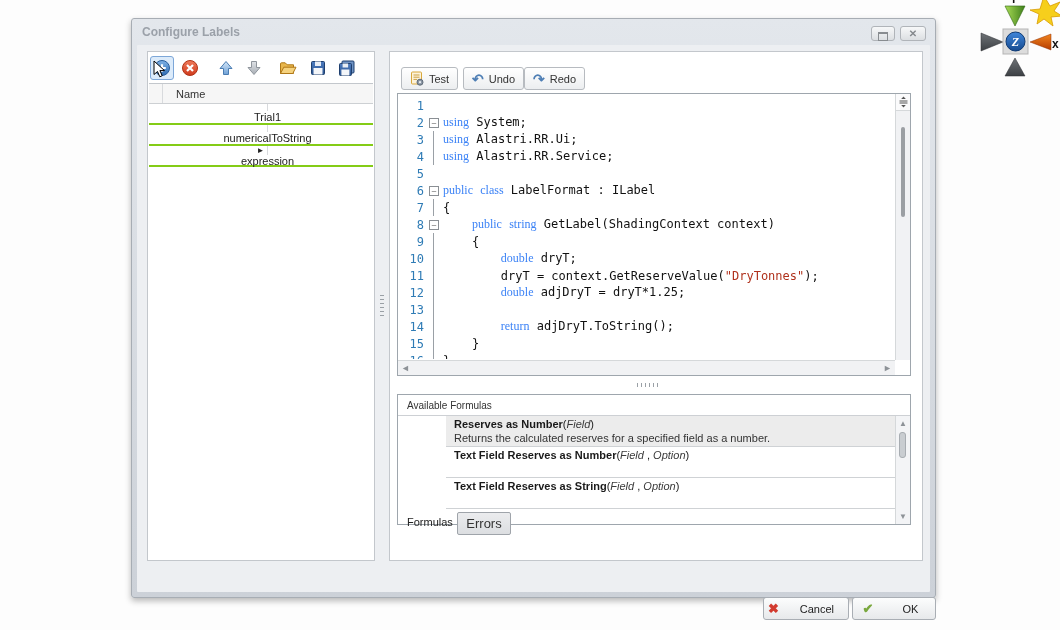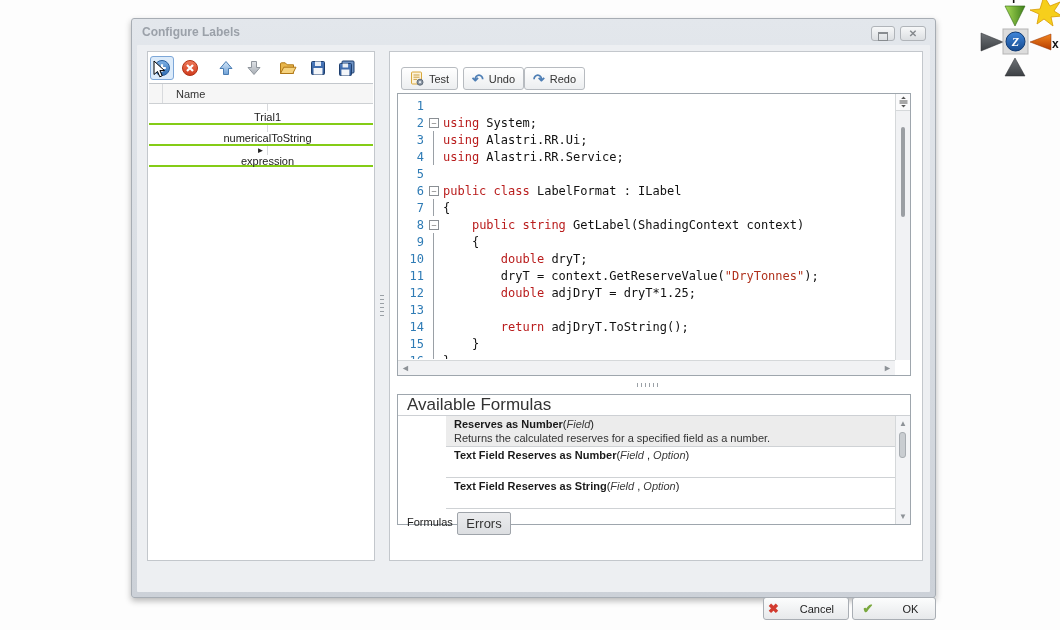--- a/index.html
+++ b/index.html
@@ -57,40 +57,40 @@
     background:#fff;box-sizing:border-box;overflow:hidden;}
   .code-lines{position:absolute;left:0;top:3px;right:16px;bottom:16px;overflow:hidden;
     font-family:"DejaVu Sans Mono",monospace;font-size:12px;}
   .code-line{height:17px;display:flex;align-items:center;}
   .ln{width:26px;text-align:right;padding-right:5px;color:#2e7bb5;flex:none;}
   .fold{width:14px;flex:none;position:relative;height:100%;}
   .fold.bar::before{content:"";position:absolute;left:4px;top:0;bottom:0;border-left:1px solid #9aa0a6;}
   .fold-box{position:absolute;left:0;top:4px;width:8px;height:8px;border:1px solid #8a8f94;background:#fff;
     font-size:8px;line-height:7px;text-align:center;color:#444;font-family:"Liberation Sans",sans-serif;}
   .code-text{white-space:pre;color:#111;}
-  .tk-k{color:#b91c1c;}
+  .tk-k{color:#3b82f6;font-family:Liberation Serif, serif;}
   .tk-s{color:#b0321d;}
   .tk-p{color:#111;}
   .vscroll{position:absolute;top:0;right:0;width:15px;bottom:15px;background:#f1f2f4;border-left:1px solid #d5d8da;box-sizing:border-box;}
   .split-handle{position:absolute;top:0;left:0;right:0;height:16px;background:#fbfbfc;border-bottom:1px solid #d5d8da;
     display:flex;align-items:center;justify-content:center;}
   .vthumb{position:absolute;left:5px;width:4px;top:33px;height:90px;background:#9b9fa3;border-radius:2px;}
   .hscroll{position:absolute;left:0;right:15px;bottom:0;height:15px;background:#f1f2f4;border-top:1px solid #d5d8da;box-sizing:border-box;}
   .hs-arrow{position:absolute;top:1px;font-size:9px;color:#8d9297;line-height:13px;}
   .hs-arrow.left{left:3px;}
   .hs-arrow.right{right:3px;}
 
   
   .grip-h{position:absolute;left:247px;top:331px;width:24px;height:4px;
     background:repeating-linear-gradient(90deg,#9aa0a6 0 1px,transparent 1px 4px);}
 
   
   .formulas{position:absolute;left:7px;top:342px;width:514px;height:131px;border:1px solid #9ea6ad;
     background:#fff;box-sizing:border-box;overflow:hidden;}
-  .f-header{height:20px;border-bottom:1px solid #cdd0d4;font-size:17px;color:#333;
+  .f-header{height:20px;border-bottom:1px solid #cdd0d4;font-size:10px;color:#333;
     display:flex;align-items:center;padding-left:9px;}
   .f-items{position:absolute;left:0;top:21px;right:15px;bottom:0;overflow:hidden;}
   .f-item{height:31px;border-bottom:1px solid #cfd2d5;box-sizing:border-box;padding:1px 0 0 8px;overflow:hidden;margin-left:48px;}
   .f-item.selected{background:#ececec;}
   .f-title{font-size:11px;color:#1a1a1a;line-height:15px;}
   .f-title b{font-weight:bold;}
   .f-title i{font-style:italic;color:#3a3a3a;}
   .f-desc{font-size:11px;color:#333;line-height:13px;}
   .f-scroll{position:absolute;top:21px;right:0;width:15px;bottom:0;background:#f3f4f6;border-left:1px solid #d5d8da;box-sizing:border-box;}
   .fs-arrow{position:absolute;left:0;right:0;text-align:center;font-size:8px;color:#8d9297;}

